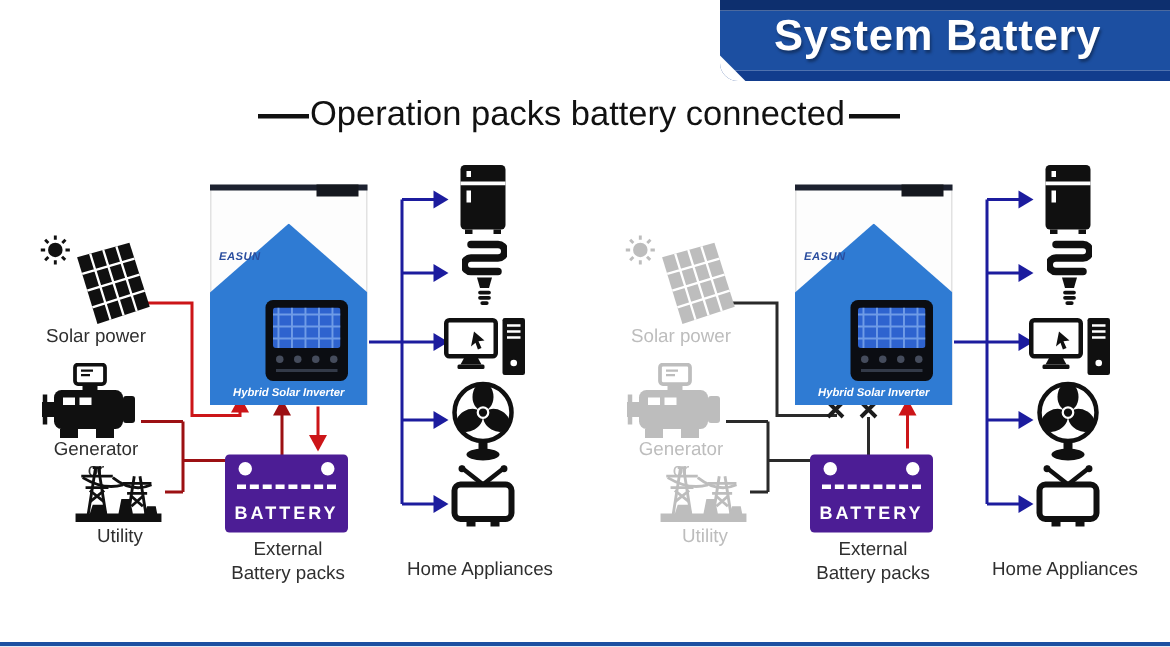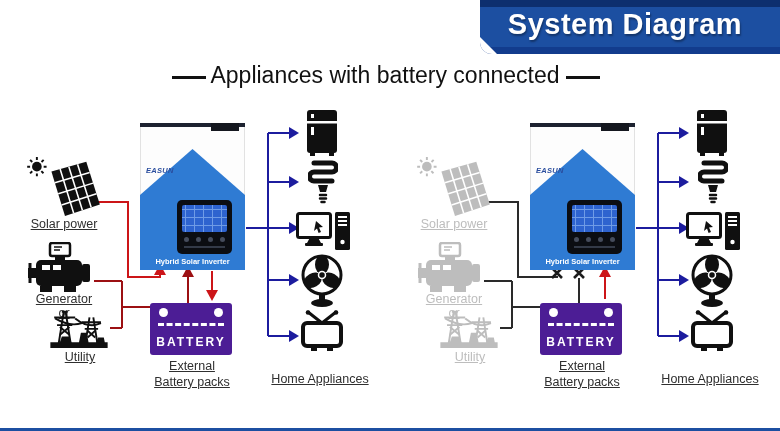--- a/index.html
+++ b/index.html
@@ -27,21 +27,21 @@
   .title-rule.l { left:172px; } .title-rule.r { left:566px; }
 
   
   .panel { position:absolute; top:0; width:390px; height:431px; }
   #panel-left { left:0; } #panel-right { left:390px; }
   .abs { position:absolute; }
   .wires { position:absolute; left:0; top:0; width:390px; height:431px; }
 
   .icon { color:#101010; display:block; }
   #panel-right .dim { color:#bdbdbd; }
-  .cap { position:absolute; font-size:12.5px; color:#2f2f2f; text-align:center; line-height:14px;text-decoration:underline; }
+  .cap { position:absolute; font-size:12.5px; color:#2f2f2f; text-align:center; line-height:14px; }
   #panel-right .cap.dim { color:#bdbdbd; }
 
   
   .w-red   { stroke:#cc1518; stroke-width:2; fill:none; }
   .w-dred  { stroke:#9c1013; stroke-width:2; fill:none; }
   .w-blue  { stroke:#1c1c9e; stroke-width:2; fill:none; }
   .w-black { stroke:#2a2a2a; stroke-width:2; fill:none; }
   .x-mark  { stroke:#1c1c1c; stroke-width:2.6; fill:none; }
 
   
@@ -57,21 +57,21 @@
                background:#0b0d12; border-radius:5px; padding:0; }
   .inv-lcd { position:absolute; left:5px; top:5px; width:45px; height:27px; background:#2e63cf;
              border-radius:2px;
              background-image:linear-gradient(#6f9be6 1.5px, transparent 1.5px),
                               linear-gradient(90deg, #6f9be6 1.5px, transparent 1.5px);
              background-size:9px 8px; background-position:3px 4px; }
   .inv-btns{ position:absolute; left:7px; top:37px; width:41px; display:flex; justify-content:space-between; }
   .inv-btns i { width:5px; height:5px; border-radius:50%; background:#454c5c; display:block; }
   .inv-marks{ position:absolute; left:7px; top:46px; width:41px; height:2px; background:#333a48; }
   .inv-label{ position:absolute; left:0; right:0; bottom:4px; text-align:center; color:#ffffff;
-              font-size:7.5px; font-weight:bold; }
+              font-size:7.5px; font-weight:bold; font-style:italic; }
 
   
   .battery { position:absolute; left:150px; top:303px; width:82px; height:52px;
              background:#4c1d95; border-radius:3px; }
   .term { position:absolute; top:5px; width:9px; height:9px; border-radius:50%; background:#ffffff; }
   .term.l { left:9px; } .term.r { right:9px; }
   .bat-dash { position:absolute; left:8px; right:8px; top:20px; border-top:3px dashed #ffffff; }
   .bat-label{ position:absolute; left:0; right:0; bottom:6px; text-align:center; color:#ffffff;
               font-size:12px; font-weight:bold; letter-spacing:2px; }
 
@@ -160,24 +160,24 @@
   </defs>
 </svg>
 
 <div class="stage">
 
   <div class="banner">
     <div class="banner-main"></div>
     <div class="banner-top"></div>
     <div class="banner-bottom"></div>
     <div class="banner-fold"></div>
-    <div class="banner-title">System Diagram</div>
+    <div class="banner-title">System Battery</div>
   </div>
 
-  <div class="heading">Appliances with battery connected</div>
+  <div class="heading">Operation packs battery connected</div>
   <div class="title-rule l"></div>
   <div class="title-rule r"></div>
 
   <div class="panel" id="panel-left">
     <svg class="wires" viewBox="0 0 390 431">
       <path class="w-red" d="M98 202 H128 V277 H160 V274"></path>
       <polygon fill="#cc1518" points="154,275 166,275 160,264"></polygon>
       <path class="w-dred" d="M94 281 H122 M110 328 H122 M122 281 V328 M122 307 H188 M188 307 V276"></path>
       <polygon fill="#9c1013" points="182,277 194,277 188,266"></polygon>
       <path class="w-red" d="M212 271 V291"></path>

